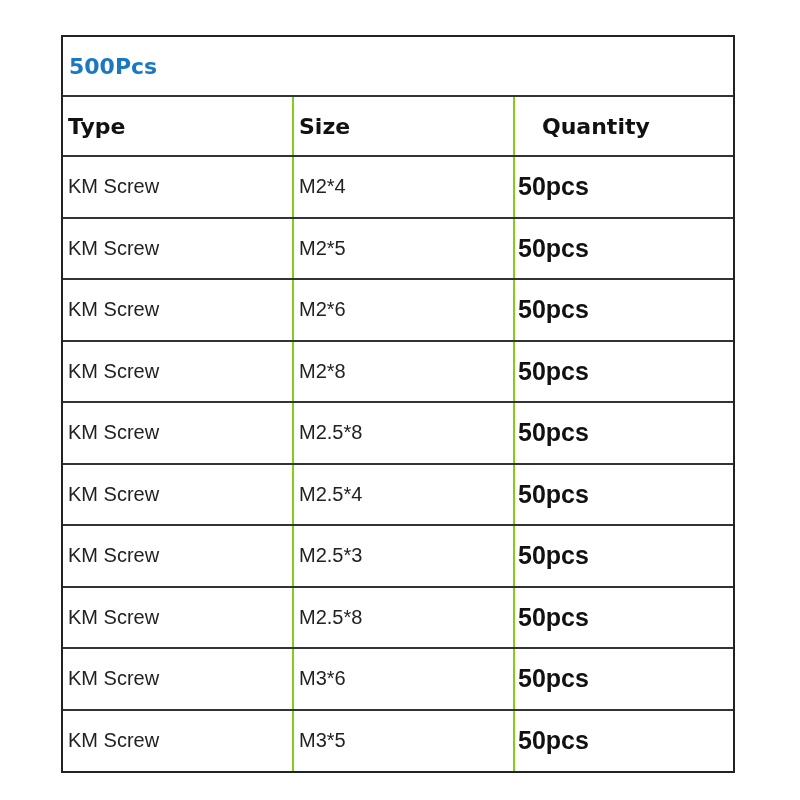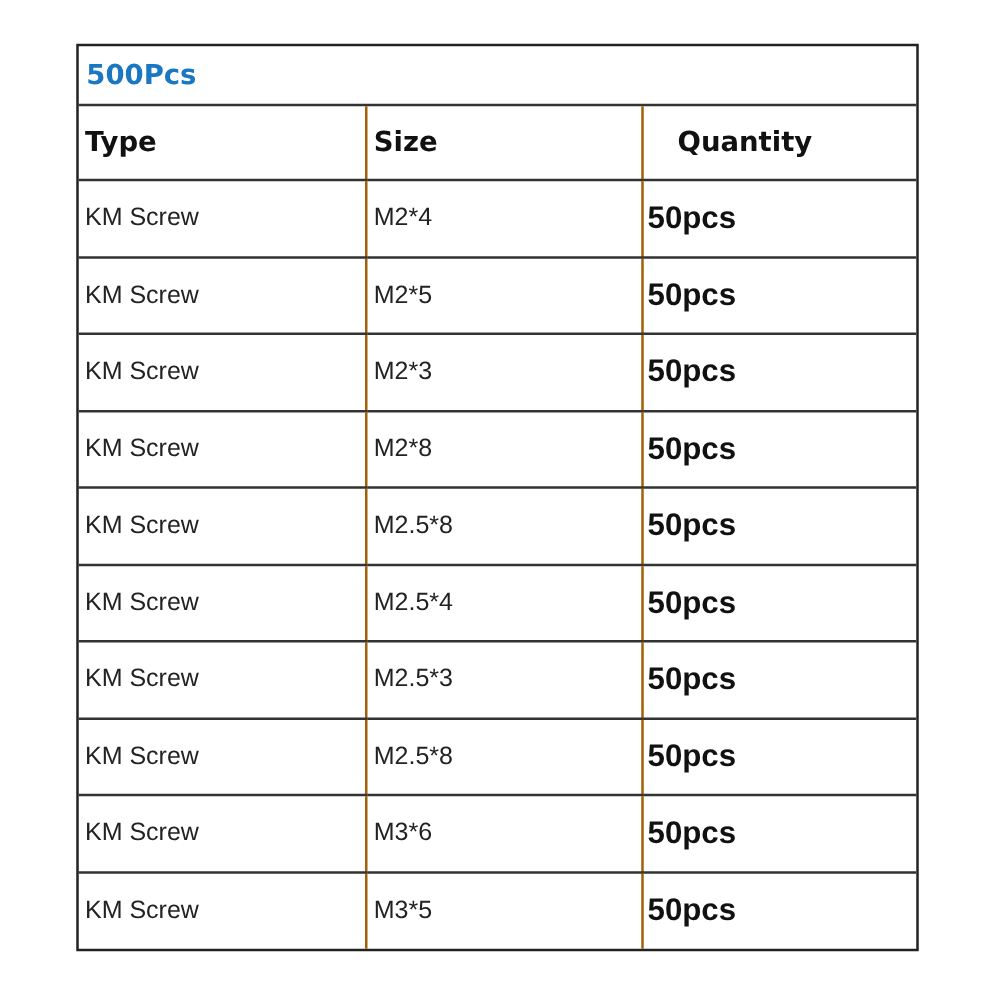--- a/index.html
+++ b/index.html
@@ -12,21 +12,21 @@
   }
   .sheet {
     position: absolute;
     left: 61px;
     top: 35px;
     width: 674px;
     border: 2px solid #222222;
     box-sizing: border-box;
   }
   .title-row {
-    height: 48px;
+    height: 60px;
     border-bottom: 2px solid #333333;
     display: flex;
     align-items: center;
     padding-left: 6px;
     font-family: "DejaVu Sans", sans-serif;
     font-weight: bold;
     font-size: 22px;
     color: #111111;
     white-space: nowrap;
     box-sizing: border-box;
@@ -34,21 +34,21 @@
   .title-accent { color: #1a78c2; }
   table {
     width: 100%;
     border-collapse: collapse;
     table-layout: fixed;
   }
   col.c1 { width: 230px; }
   col.c2 { width: 221px; }
   col.c3 { width: auto; }
   th, td {
-    border-right: 2px solid #a16207;
+    border-right: 2px solid #84cc16;
     border-bottom: 2px solid #333333;
     text-align: left;
     vertical-align: middle;
     box-sizing: border-box;
     padding: 0 0 0 5px;
     white-space: nowrap;
   }
   th:last-child, td:last-child { border-right: none; padding-left: 27px; }
   tr:last-child td { border-bottom: none; }
   th {
@@ -98,21 +98,21 @@
         <td>M2*4</td>
         <td class="qty">50pcs</td>
       </tr>
       <tr>
         <td>KM Screw</td>
         <td>M2*5</td>
         <td class="qty">50pcs</td>
       </tr>
       <tr>
         <td>KM Screw</td>
-        <td>M2*3</td>
+        <td>M2*6</td>
         <td class="qty">50pcs</td>
       </tr>
       <tr>
         <td>KM Screw</td>
         <td>M2*8</td>
         <td class="qty">50pcs</td>
       </tr>
       <tr>
         <td>KM Screw</td>
         <td>M2.5*8</td>

